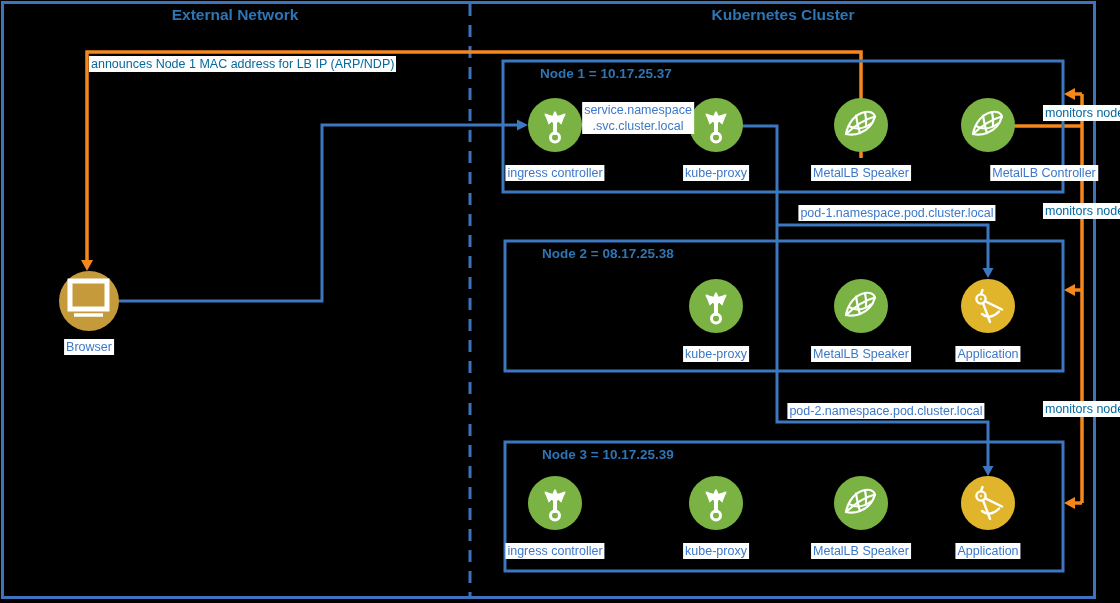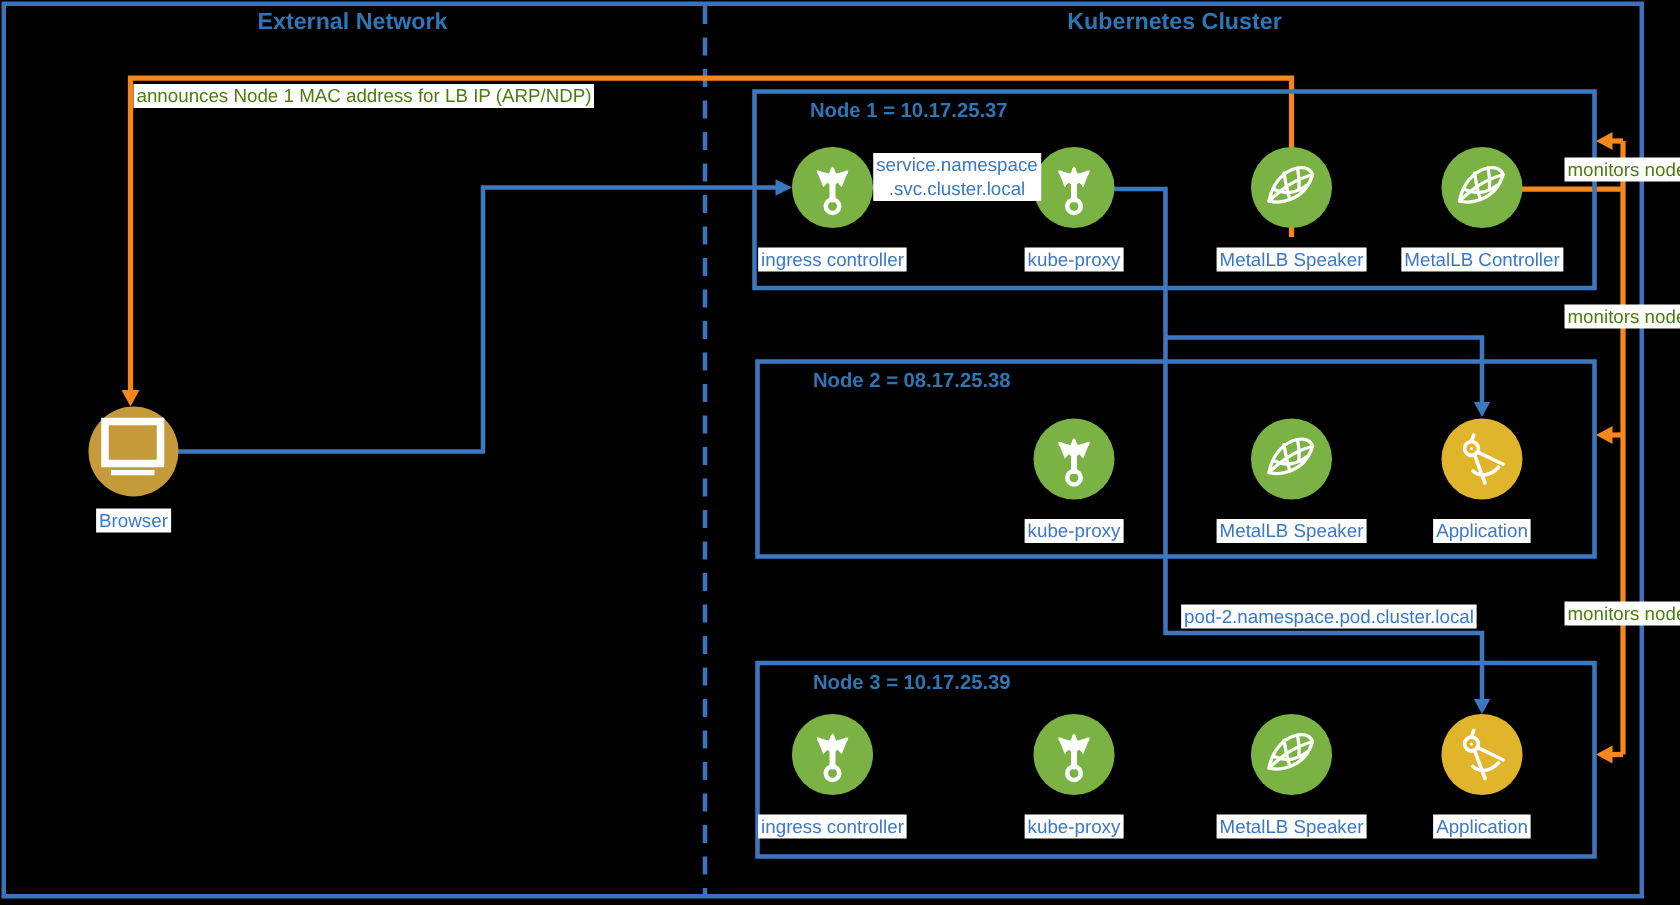--- a/index.html
+++ b/index.html
@@ -13,21 +13,21 @@
     text-align:center;white-space:nowrap;
   }
   .node-title{
     position:absolute;z-index:3;font-weight:bold;font-size:13.5px;color:#2e75b5;white-space:nowrap;padding-left:32px;
   }
   .lbl{
     position:absolute;z-index:4;font-size:12.5px;color:#3c78c8;background:#ffffff;
     padding:0 2px;line-height:1.28;white-space:nowrap;
   }
   .lbl.center{transform:translateX(-50%);text-align:center;}
-  .lbl.orange{color:#4d7c0f;}
+  .lbl.orange{color:#0369a1;}
 </style>
 </head>
 <body>
 
 <div id="stage">
 
   <svg id="diagram-svg" width="1120" height="603" viewBox="0 0 1120 603">
     <defs>
       <marker id="wa" viewBox="0 0 10 10" refX="8" refY="5" markerWidth="4.2" markerHeight="4.2" orient="auto-start-reverse">
         <path d="M0,0 L10,5 L0,10 z" fill="#ffffff"></path>
@@ -162,30 +162,31 @@
   <div class="node-title" style="left:510px;top:447px;">Node 3 = 10.17.25.39</div>
 
   <div class="lbl orange" style="left:89px;top:56px;">announces Node 1 MAC address for LB IP (ARP/NDP)</div>
 
   <div class="lbl center" style="left:638px;top:86px;margin-top:16px;">
     <div>service.namespace</div>
     <div>.svc.cluster.local</div>
   </div>
 
 
+  <div class="lbl center" style="left:897px;top:205px;">pod-1.namespace.pod.cluster.local</div>
   <div class="lbl center" style="left:886px;top:403px;">pod-2.namespace.pod.cluster.local</div>
 
   <div class="lbl orange" style="left:1043px;top:105px;">monitors node</div>
   <div class="lbl orange" style="left:1043px;top:203px;">monitors node</div>
   <div class="lbl orange" style="left:1043px;top:401px;">monitors node</div>
 
   <div class="lbl center" style="left:555px;top:165px;">ingress controller</div>
   <div class="lbl center" style="left:716px;top:165px;">kube-proxy</div>
   <div class="lbl center" style="left:861px;top:165px;">MetalLB Speaker</div>
-  <div class="lbl center" style="left:988px;top:165px;">MetalLB Controller</div>
+  <div class="lbl center" style="left:1044px;top:165px;">MetalLB Controller</div>
 
   <div class="lbl center" style="left:716px;top:346px;">kube-proxy</div>
   <div class="lbl center" style="left:861px;top:346px;">MetalLB Speaker</div>
   <div class="lbl center" style="left:988px;top:346px;">Application</div>
 
   <div class="lbl center" style="left:555px;top:543px;">ingress controller</div>
   <div class="lbl center" style="left:716px;top:543px;">kube-proxy</div>
   <div class="lbl center" style="left:861px;top:543px;">MetalLB Speaker</div>
   <div class="lbl center" style="left:988px;top:543px;">Application</div>
 

